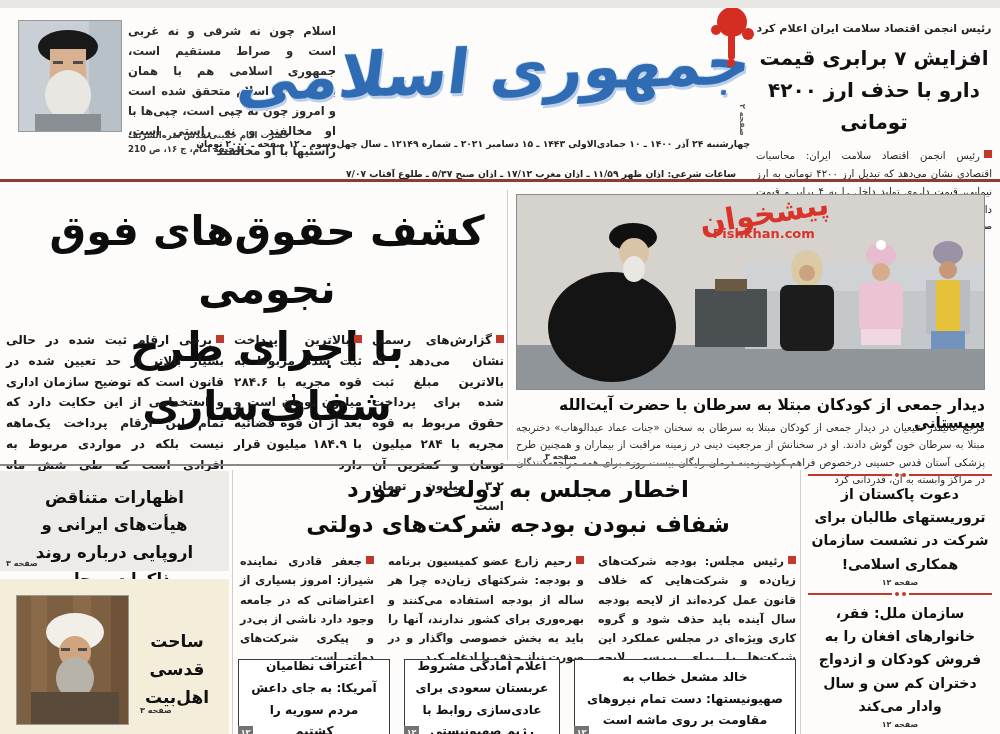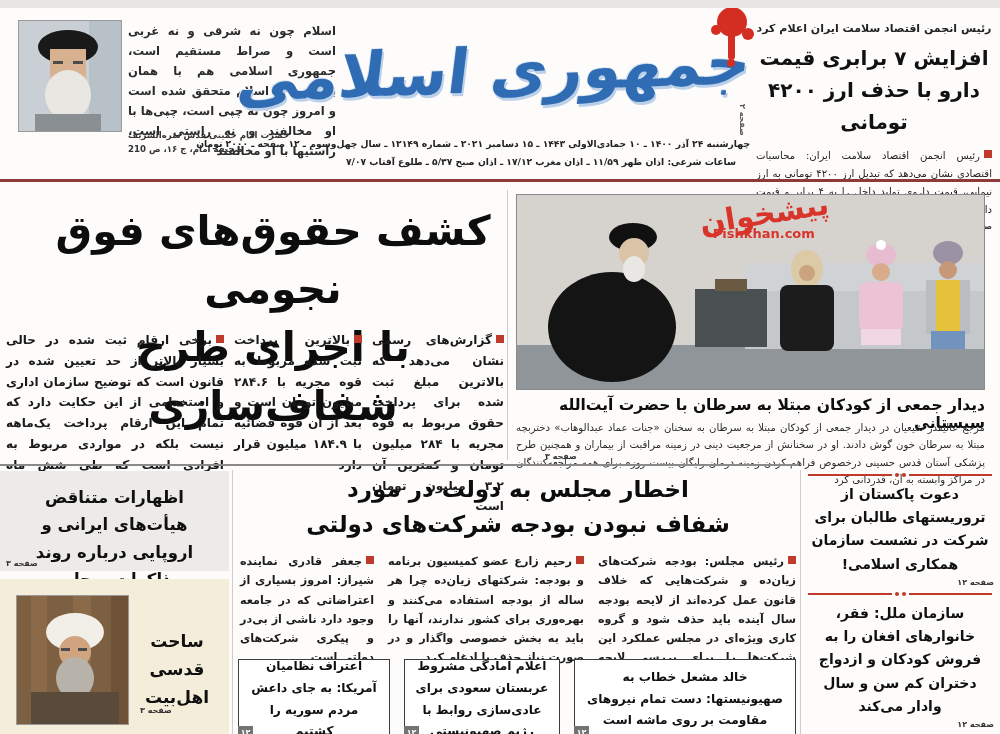--- a/index.html
+++ b/index.html
@@ -17,41 +17,41 @@
 
   .masthead { left:336px; top:0; width:414px; height:126px; text-align:center; line-height:126px; }
   .masthead-title {
     display:inline-block; font-size:62px; font-weight:bold; color:#2f6cb3;
     transform:skewX(-9deg) rotate(-2deg); letter-spacing:-2px; white-space:nowrap;
     text-shadow:2px 3px 0 #bcd0e9, -1px -1px 0 #d9e5f3;
   }
   .splash { position:absolute; right:-6px; top:-2px; }
 
   .dl { left:332px; width:418px; text-align:center; font-size:9.2px; font-weight:700; color:#222; white-space:nowrap; }
-  .dl1 { top:130px; } .dl2 { top:148px; }
+  .dl1 { top:130px; } .dl2 { top:160px; }
   .vert-page { left:747px; top:96px; font-size:8px; font-weight:700; color:#555; transform:rotate(90deg); transform-origin:left top; }
 
   .tr-article { left:756px; top:14px; width:236px; }
   .tr-kicker { text-align:center; font-size:11px; font-weight:600; color:#222; }
   .tr-headline { margin-top:7px; text-align:center; font-size:20px; font-weight:800; line-height:1.6; color:#111; }
   .tr-lead { margin-top:9px; font-size:10.1px; line-height:1.78; text-align:justify; color:#222; }
   .pg { font-size:8px; font-weight:700; color:#333; }
   .tr-page { margin-top:3px; }
 
   .bullet { display:inline-block; width:8px; height:8px; background:#c0392b; margin-left:4px; vertical-align:1px; }
 
   .hr-main { left:0; top:171px; width:1000px; height:3px; background:#8e3a36; }
   .hr-mid  { left:0; top:456px; width:799px; height:2px; background:#8a8a8a; }
   .vline { background:#cfcdca; width:1px; }
   .vl-1 { left:507px; top:182px; height:270px; }
   .vl-2 { left:232px; top:462px; height:272px; }
   .vl-3 { left:800px; top:462px; height:272px; }
 
   
-  .lead-headline { left:24px; top:194px; width:498px; text-align:center; font-size:41px; font-weight:900; line-height:1.42; letter-spacing:-1px; color:#0d0d0d; }
+  .lead-headline { left:18px; top:194px; width:498px; text-align:center; font-size:41px; font-weight:900; line-height:1.42; letter-spacing:-1px; color:#0d0d0d; }
   .lead-cols { left:6px; top:322px; width:498px; display:flex; gap:10px; }
   .lead-col { font-size:12.1px; font-weight:700; line-height:1.72; text-align:justify; color:#1a1a1a; }
   .lc-a { width:132px; } .lc-b { width:128px; } .lc-c { width:218px; }
   .col-page { margin-top:5px; }
 
   
   .photo-fig { left:516px; top:186px; width:469px; height:196px; border:1px solid #8a8a8a; box-sizing:border-box; overflow:hidden; background:#d6d3cf; }
   .watermark { position:absolute; right:155px; top:2px; text-align:center; color:#d8342a; }
   .wm-fa { font-size:30px; font-weight:800; transform:rotate(-9deg); display:inline-block; line-height:1.1; }
   .wm-en { font-size:13px; font-weight:700; direction:ltr; margin-top:-4px; }
@@ -69,21 +69,21 @@
   .mj-cols { margin-top:11px; display:flex; gap:14px; }
   .mj-col { font-size:11.2px; font-weight:700; line-height:1.72; text-align:justify; color:#1c1c1c; }
   .mc-a { width:198px; } .mc-b { width:196px; } .mc-c { width:134px; }
 
   
   .rail { left:804px; top:460px; width:192px; }
   .rdiv { display:flex; align-items:center; gap:3px; margin:5px 4px 4px; }
   .rdiv::before, .rdiv::after { content:""; flex:1; height:2px; background:#c0392b; }
   .rdot { width:4px; height:4px; border-radius:50%; background:#c0392b; }
   .rr-item { text-align:center; font-size:14px; font-weight:800; line-height:1.66; color:#101010; padding:2px 2px 0; }
-  .rr-page { margin:2px 2px 0; text-align:right; }
+  .rr-page { margin:2px 2px 0; text-align:center; }
   .ad-box { margin-top:7px; border:1.5px solid #5a5a5a; height:84px; overflow:hidden; background:#fff; }
   .ad-band { height:20px; background:repeating-linear-gradient(120deg,#b9b9b9 0 4px,#e9e9e9 4px 9px); border-bottom:1px solid #888; }
 
   
   .sahat { left:0; top:571px; width:229px; height:163px; background:#f4edda; }
   .lank-photo { position:absolute; left:16px; top:16px; width:113px; height:130px; border:1px solid #999; box-sizing:border-box; background:#7d5f41; }
   .sahat-title { position:absolute; left:130px; top:48px; width:94px; text-align:center; font-size:17px; font-weight:800; line-height:1.65; color:#101010; }
   .sahat-page { position:absolute; left:140px; top:127px; }
 
   .news-box { position:absolute; top:651px; height:81px; border:1.3px solid #3c3c3c; background:#fff; box-sizing:border-box;

